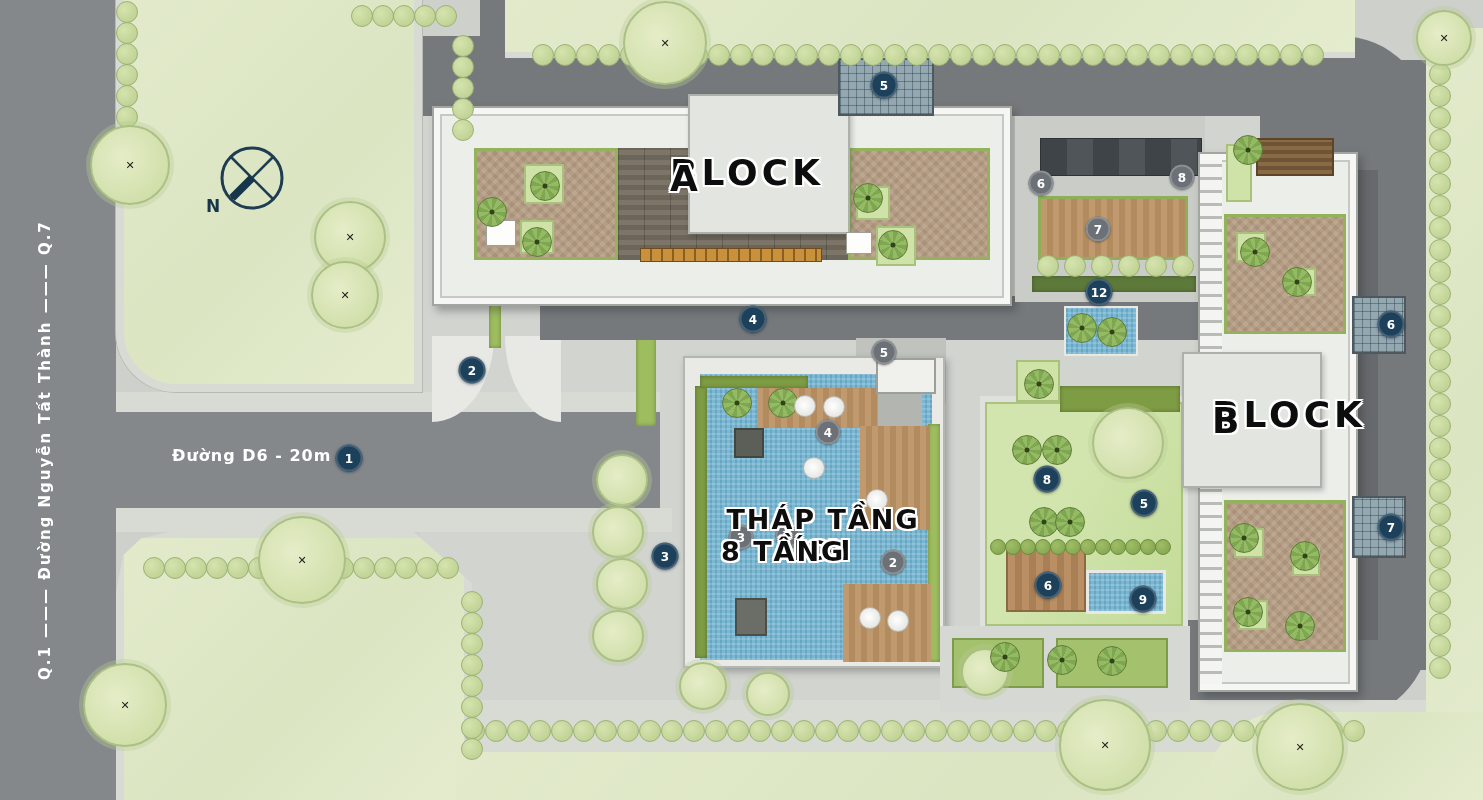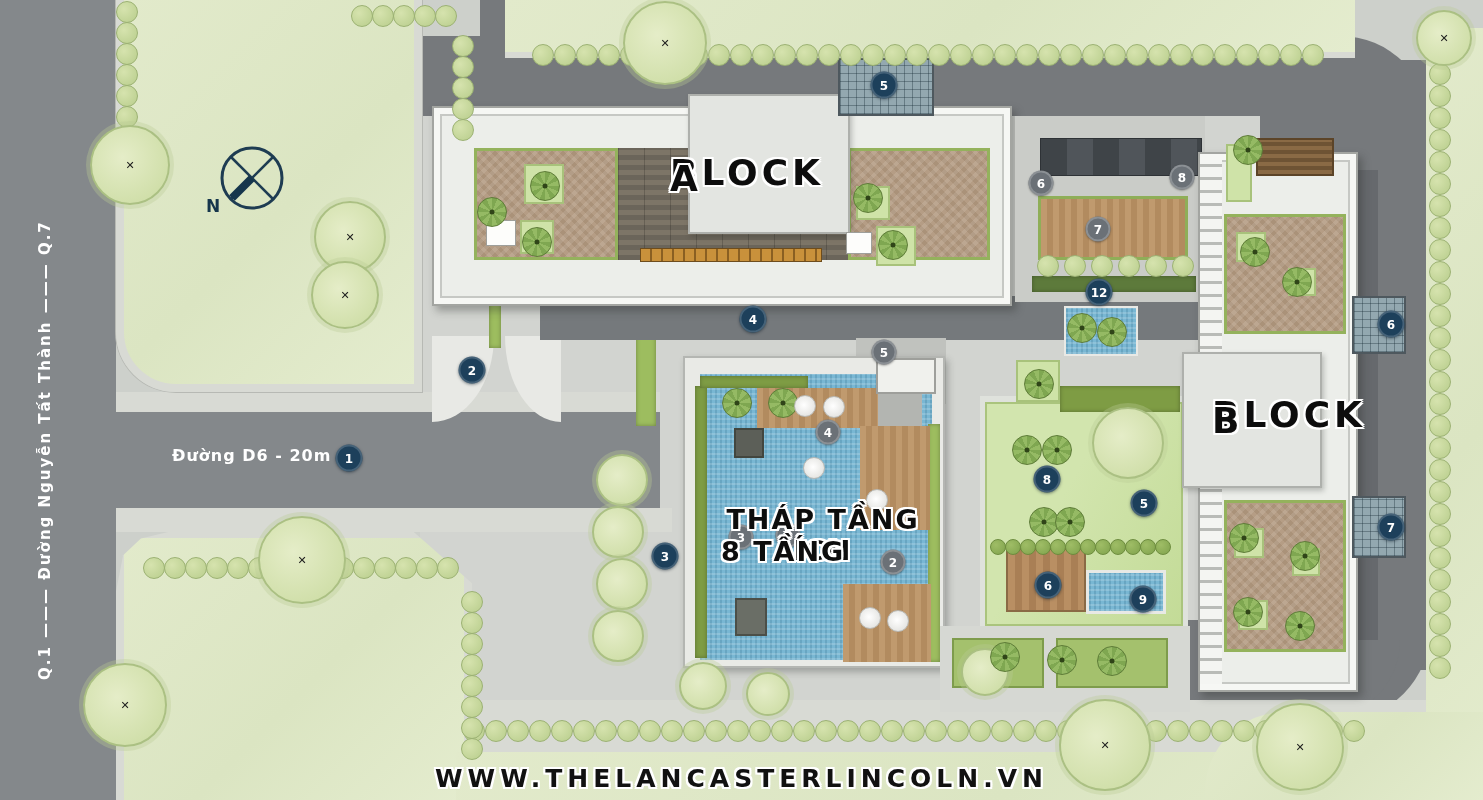--- a/index.html
+++ b/index.html
@@ -449,14 +449,13 @@
   </div>
   <div class="blocklabel ow" style="left:1212px;top:392px;width:160px;">
     <span class="l1">BLOCK</span>
     <span class="l2">B</span>
   </div>
   <div class="amenitylabel ow" style="left:697px;top:504px;width:252px;">
     <span class="l1">THÁP TẦNG ÍCH</span>
     <span class="l2">8 TẦNG</span>
   </div>
 
-  <div id="website" class="ow">WWW.THELANCASTERLINCOLN.VN</div>
 </div>
 
 </body></html>

